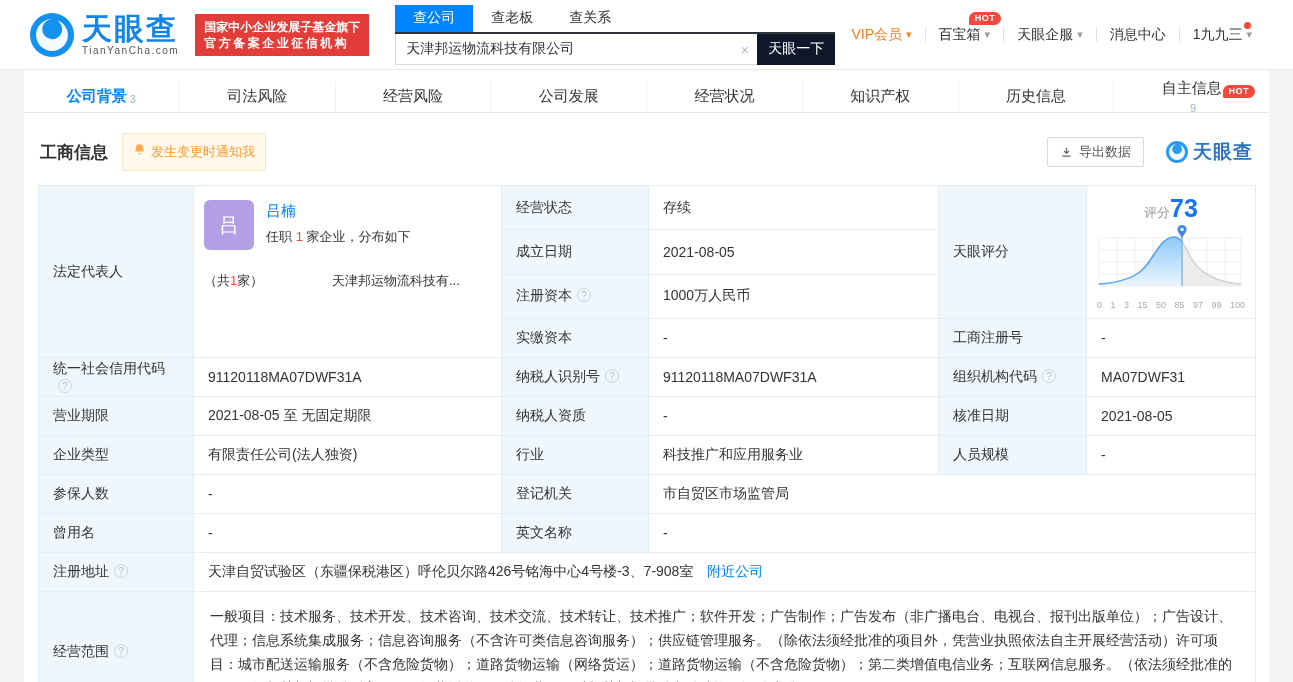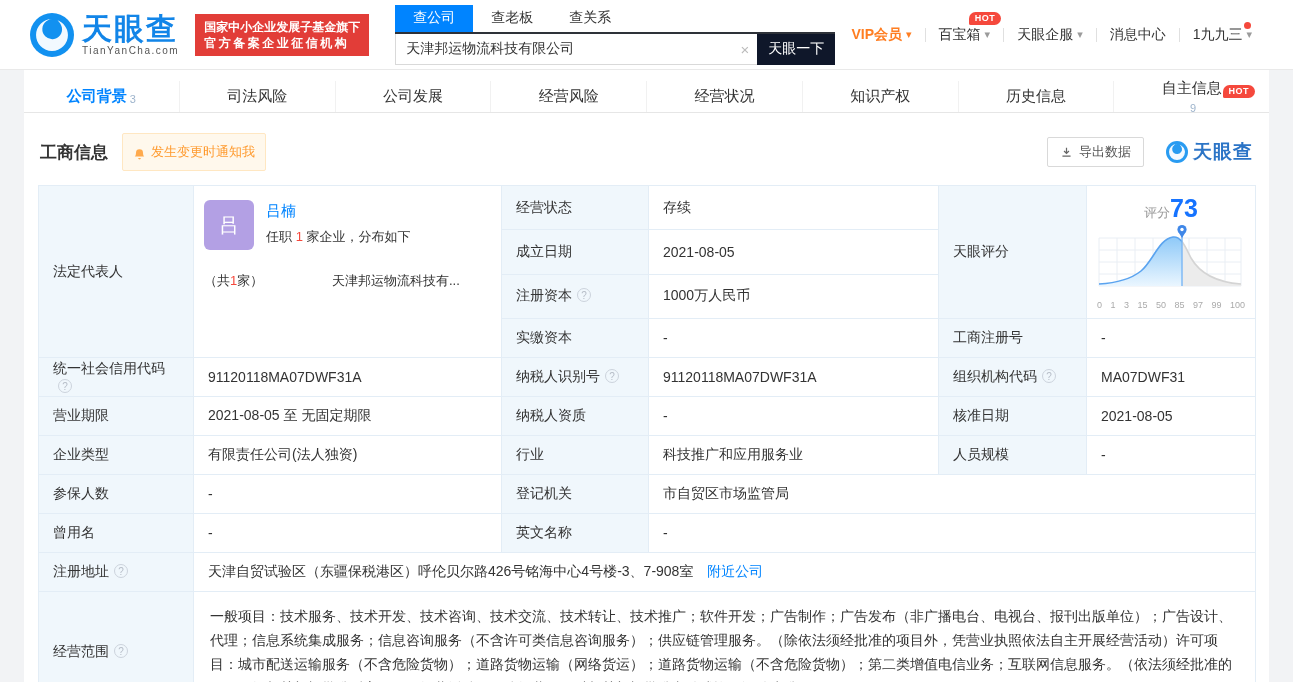--- a/index.html
+++ b/index.html
@@ -22,41 +22,41 @@
   .s-tab.active { background: #0084ff; color: #fff; }
   .search-row { display: flex; }
   .search-input-wrap { position: relative; flex: 1; }
   .search-input { width: 100%; height: 31px; border: 1px solid #d9d9d9; border-top: none; border-right: none; padding: 0 30px 0 10px; font-size: 14px; color: #333; outline: none; font-family: inherit; }
   .clear-x { position: absolute; right: 8px; top: 7px; color: #bbb; font-size: 15px; cursor: pointer; }
   .search-btn { width: 78px; height: 31px; background: #0f172a; color: #fff; border: none; font-size: 14px; cursor: pointer; font-family: inherit; }
 
   .top-nav { margin-left: auto; display: flex; align-items: center; font-size: 14px; color: #333; }
   .tn-item { display: flex; align-items: center; cursor: pointer; position: relative; padding: 0 13px; white-space: nowrap; }
   .tn-sep { width: 1px; height: 14px; background: #e0e0e0; }
-  .vip { color: #ff7e22; font-weight: bold; align-items: center; }
+  .vip { color: #ff7e22; font-weight: normal; align-items: center; }
   .caret { font-size: 11px; margin-left: 4px; color: #9b9b9b; line-height: 1; }
   .vip .caret { color: #ff7e22; }
   .hot-badge { position: absolute; top: -14px; right: 2px; background: #f5483c; color: #fff; font-size: 9px; font-weight: bold; padding: 1px 6px 2px; border-radius: 8px 8px 8px 2px; letter-spacing: .5px; }
   .red-dot { position: absolute; top: -4px; right: 14px; width: 7px; height: 7px; background: #f5483c; border-radius: 50%; }
 
   
   .page { width: 1245px; margin-left: 24px; background: #fff; }
 
   
   .page-tabs { display: flex; height: 43px; border-bottom: 1px solid #e6e6e6; background: #fff; }
   .p-tab { flex: 1; display: flex; align-items: center; justify-content: center; font-size: 15px; color: #333; cursor: pointer; position: relative; border-right: 1px solid #f1f1f1; margin-top: 11px; }
   .p-tab:last-child { border-right: none; flex-direction: column; }
   .p-tab.active { color: #0084ff; font-weight: bold; background: #fff; }
   .p-tab .cnt { font-size: 11px; color: #9eb4cc; margin-left: 3px; margin-top: 4px; font-weight: normal; }
   .p-tab .hot-badge { top: 4px; right: 14px; }
 
   
   .sec-head { display: flex; align-items: center; padding: 20px 16px 14px; }
   .sec-title { font-size: 17px; font-weight: bold; color: #333; }
-  .notify-btn { margin-left: 14px; display: flex; align-items: flex-end; background: #fff8ec; border: 1px solid #ffe7c2; color: #ff9a2e; font-size: 13px; padding: 9px 10px; border-radius: 2px; cursor: pointer; }
+  .notify-btn { margin-left: 14px; display: flex; align-items: flex-start; background: #fff8ec; border: 1px solid #ffe7c2; color: #ff9a2e; font-size: 13px; padding: 9px 10px; border-radius: 2px; cursor: pointer; }
   .notify-btn svg { margin-right: 5px; }
   .sec-right { margin-left: auto; display: flex; align-items: center; }
   .export-btn { display: flex; align-items: center; border: 1px solid #d9d9d9; background: #fff; color: #555; font-size: 13px; padding: 5px 12px; border-radius: 2px; cursor: pointer; font-family: inherit; }
   .export-btn svg { margin-right: 6px; }
   .wm { display: flex; align-items: center; margin-left: 22px; opacity: .9; }
   .wm .logo-swirl { width: 22px; height: 22px; }
   .wm-name { font-size: 19px; font-weight: bold; color: #1565c0; margin-left: 5px; letter-spacing: 1px; }
 
   
   .info-table { border-collapse: collapse; table-layout: fixed; width: 1217px; margin: 0 14px 10px; }
@@ -154,24 +154,24 @@
 
   <div class="page-tabs">
     <div class="p-tab active">
       <span>公司背景</span>
       <span class="cnt">3</span>
     </div>
     <div class="p-tab">
         <span>司法风险</span>
       </div>
     <div class="p-tab">
+        <span>经营风险</span>
+      </div>
+    <div class="p-tab">
         <span>公司发展</span>
-      </div>
-    <div class="p-tab">
-        <span>经营风险</span>
       </div>
     <div class="p-tab">
         <span>经营状况</span>
       </div>
     <div class="p-tab">
         <span>知识产权</span>
       </div>
     <div class="p-tab">
         <span>历史信息</span>
       </div>

